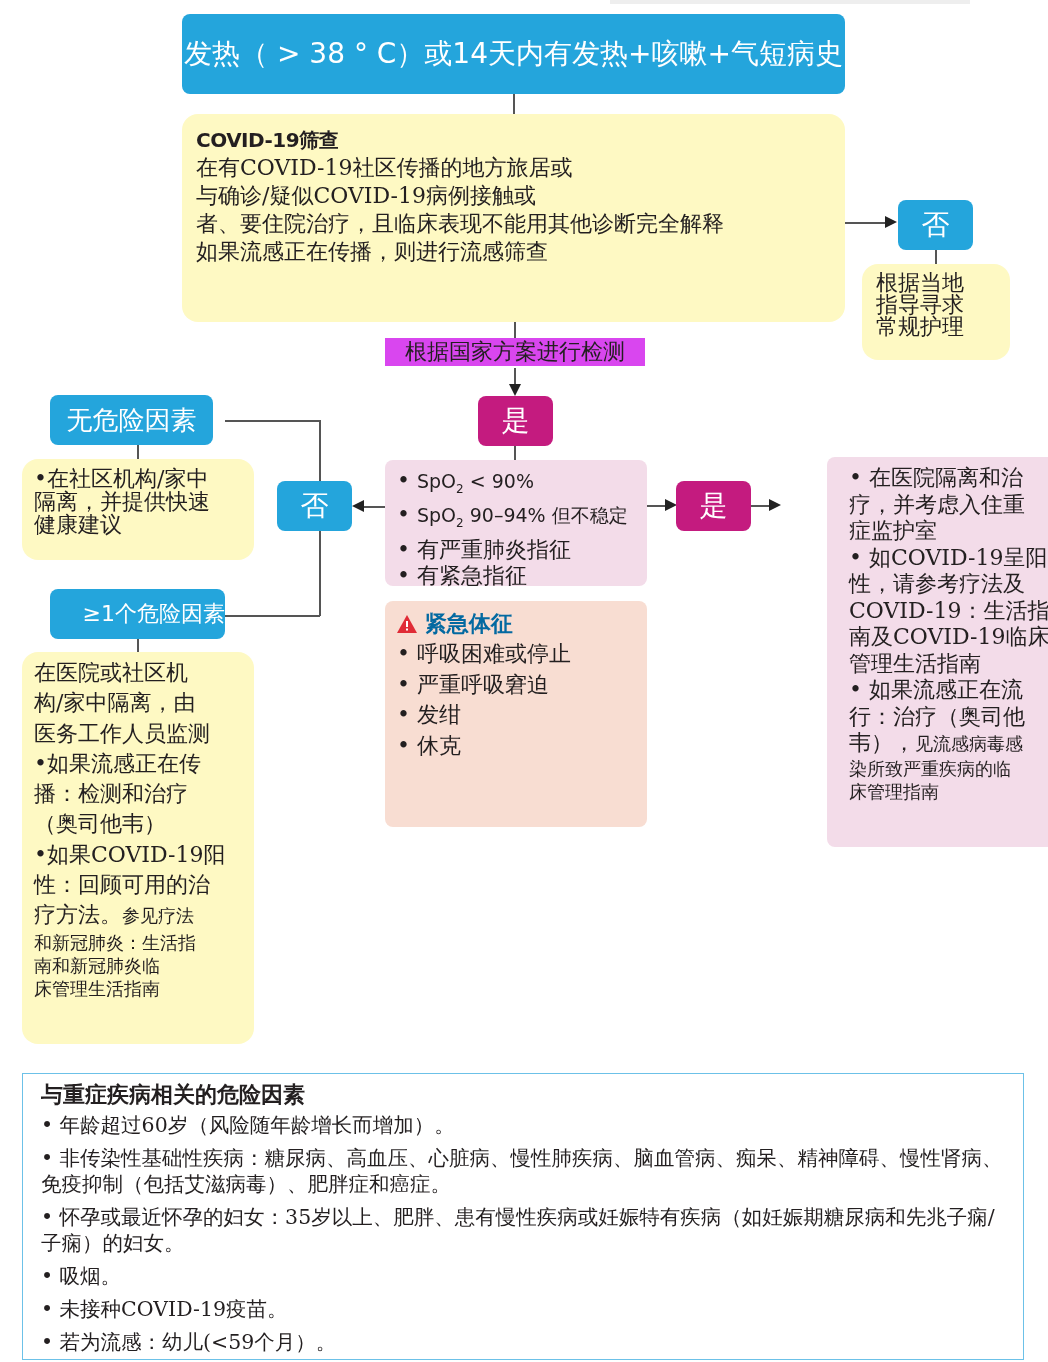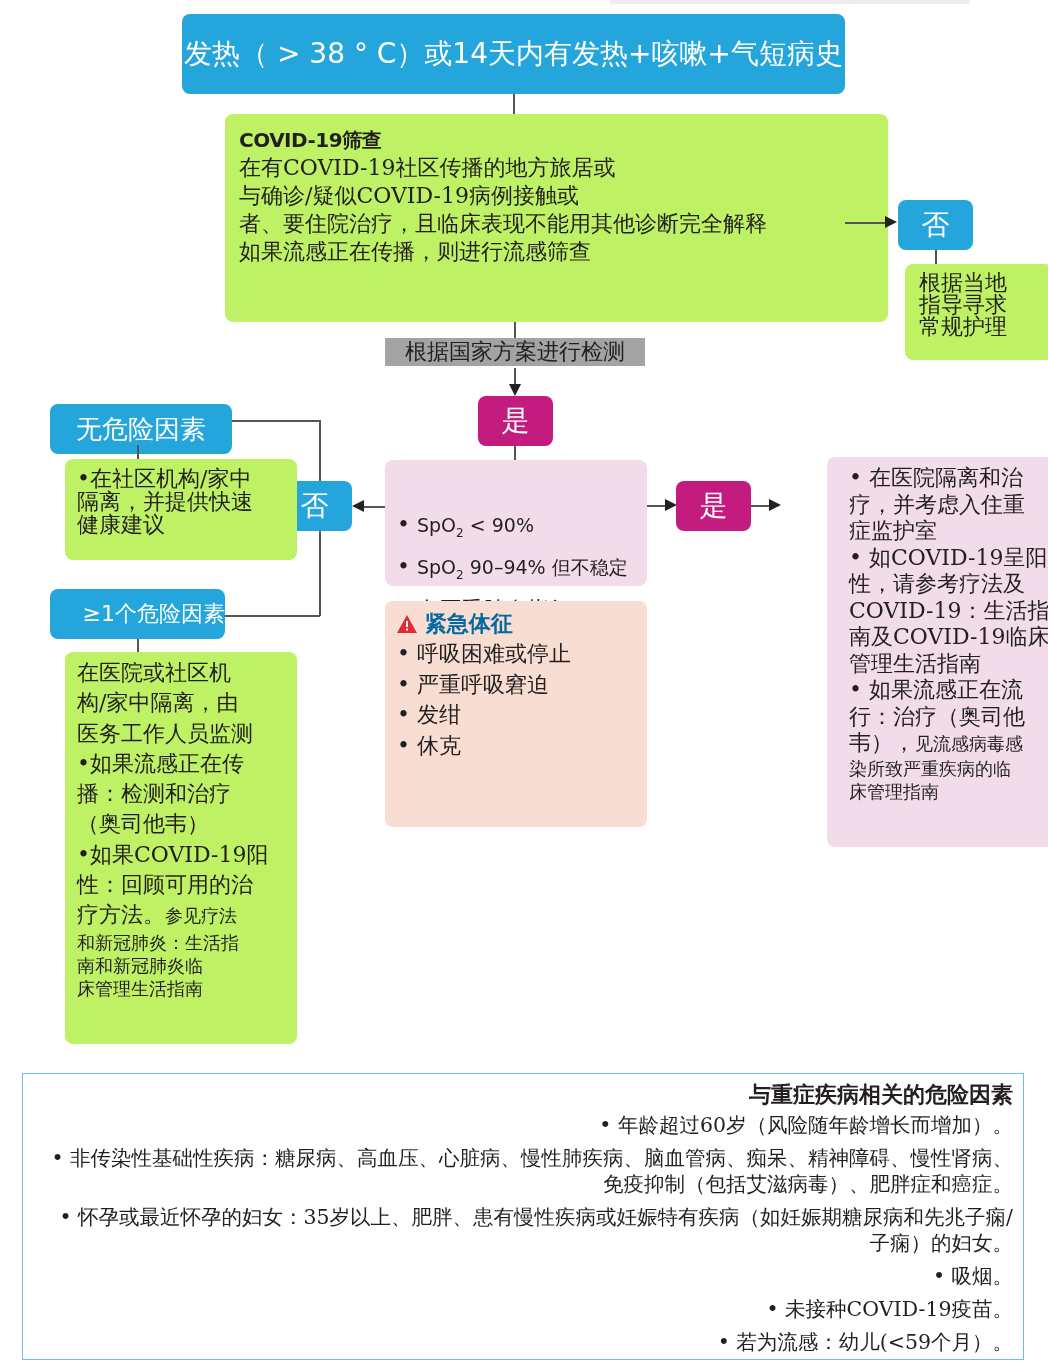--- a/index.html
+++ b/index.html
@@ -5,21 +5,21 @@
   html, body { margin:0; padding:0; background:#ffffff; }
   body { width:1048px; height:1362px; position:relative; overflow:hidden;
          font-family:"DejaVu Serif", "Liberation Serif", serif; color:#231f20; }
   .abs { position:absolute; box-sizing:border-box; }
   .blue-head { background:#24a5dc; color:#fff; border-radius:8px;
                display:flex; align-items:center; justify-content:center;
                font-family:"DejaVu Sans", "Liberation Sans", sans-serif; }
   .mag-head { background:#c41b7f; color:#fff; border-radius:8px;
               display:flex; align-items:center; justify-content:center;
               font-family:"DejaVu Sans", "Liberation Sans", sans-serif; font-size:28px; }
-  .lightblue { background:#bef264; border-radius:8px;margin-left:43px; }
+  .lightblue { background:#fef9c3; border-radius:16px; }
   .lightpink { background:#f3dce9; border-radius:8px; }
   .salmon { background:#f8ddd2; border-radius:8px; }
   .line-v { position:absolute; width:1.5px; background:#555; }
   .line-h { position:absolute; height:1.5px; background:#555; }
   .arrow-r { position:absolute; width:0; height:0; border-top:6px solid transparent;
              border-bottom:6px solid transparent; border-left:12px solid #222; }
   .arrow-l { position:absolute; width:0; height:0; border-top:6px solid transparent;
              border-bottom:6px solid transparent; border-right:12px solid #222; }
   .arrow-d { position:absolute; width:0; height:0; border-left:6px solid transparent;
              border-right:6px solid transparent; border-top:12px solid #222; }
@@ -56,31 +56,31 @@
 <div class="line-v" style="left:935px;top:250px;height:14px;"></div>
 <div class="abs lightblue" style="left:862px;top:264px;width:148px;height:96px;padding:8px 14px;">
   <div style="font-size:22px;line-height:22px;">
     <span class="list-line">根据当地</span>
     <span class="list-line">指导寻求</span>
     <span class="list-line">常规护理</span>
   </div>
 </div>
 
 <div class="line-v" style="left:514px;top:322px;height:16px;"></div>
-<div class="abs txt" style="left:385px;top:338px;width:260px;text-align:center;background:#a3a3a3;">根据国家方案进行检测</div>
+<div class="abs txt" style="left:385px;top:338px;width:260px;text-align:center;background:#d946ef;">根据国家方案进行检测</div>
 <div class="line-v" style="left:514px;top:368px;height:18px;"></div>
 <div class="arrow-d" style="left:509px;top:384px;"></div>
 
 <div class="abs mag-head" style="left:478px;top:396px;width:75px;height:50px;">
   <span>是</span>
 </div>
 <div class="line-v" style="left:514px;top:446px;height:14px;"></div>
 
 <div class="abs lightpink" style="left:385px;top:460px;width:262px;height:126px;padding:8px 12px;">
-  <div style="font-size:22px;line-height:34px;margin-top:40px;">
+  <div style="font-size:22px;line-height:26px;">
     <span class="list-line">
       <span>• </span><span class="sans" style="font-size:19px;">SpO</span><sub class="sans" style="font-size:12px;">2</sub><span class="sans" style="font-size:19px;"> &lt; 90%</span>
     </span>
     <span class="list-line">
       <span>• </span><span class="sans" style="font-size:19px;">SpO</span><sub class="sans" style="font-size:12px;">2</sub><span class="sans" style="font-size:19px;"> 90–94% 但不稳定</span>
     </span>
     <span class="list-line">• <span>有严重肺炎指征</span></span>
     <span class="list-line">• <span>有紧急指征</span></span>
   </div>
 </div>
@@ -134,21 +134,21 @@
     <span class="list-line">• 如果流感正在流</span>
     <span class="list-line">行：治疗（奥司他</span>
     <span class="list-line"><span>韦），</span><span class="small">见流感病毒感</span></span>
   </div>
   <div class="small">
     <span class="list-line">染所致严重疾病的临</span>
     <span class="list-line">床管理指南</span>
   </div>
 </div>
 
-<div class="abs blue-head" style="left:50px;top:404px;width:182px;height:50px;font-size:26px;align-items:center;">
+<div class="abs blue-head" style="left:50px;top:395px;width:163px;height:50px;font-size:26px;align-items:center;">
   <span>无危险因素</span>
 </div>
 <div class="line-v" style="left:137px;top:445px;height:14px;"></div>
 <div class="abs lightblue" style="left:22px;top:459px;width:232px;height:101px;padding:8px 12px;">
   <div style="font-size:22px;line-height:23px;">
     <span class="list-line">•在社区机构/家中</span>
     <span class="list-line">隔离，并提供快速</span>
     <span class="list-line">健康建议</span>
   </div>
 </div>
@@ -169,21 +169,21 @@
     <span class="list-line">性：回顾可用的治</span>
     <span class="list-line"><span>疗方法。</span><span class="small">参见疗法</span></span>
   </div>
   <div class="small">
     <span class="list-line">和新冠肺炎：生活指</span>
     <span class="list-line">南和新冠肺炎临</span>
     <span class="list-line">床管理生活指南</span>
   </div>
 </div>
 
-<div class="abs" style="left:22px;top:1073px;width:1002px;height:287px;border:1.5px solid #6cc1e8;padding:4px 10px 4px 18px;text-align:right;">
+<div class="abs" style="left:22px;top:1073px;width:1002px;height:287px;border:1.5px solid #6cc1e8;padding:4px 10px 4px 18px;">
   <div class="sans" style="font-size:22px;line-height:34px;font-weight:bold;">与重症疾病相关的危险因素</div>
   <div style="font-size:20.5px;line-height:26px;">
     <div style="margin-bottom:7px;">• 年龄超过60岁（风险随年龄增长而增加）。</div>
     <div style="margin-bottom:7px;">• 非传染性基础性疾病：糖尿病、高血压、心脏病、慢性肺疾病、脑血管病、痴呆、精神障碍、慢性肾病、免疫抑制（包括艾滋病毒）、肥胖症和癌症。</div>
     <div style="margin-bottom:7px;">• 怀孕或最近怀孕的妇女：35岁以上、肥胖、患有慢性疾病或妊娠特有疾病（如妊娠期糖尿病和先兆子痫/子痫）的妇女。</div>
     <div style="margin-bottom:7px;">• 吸烟。</div>
     <div style="margin-bottom:7px;">• 未接种COVID-19疫苗。</div>
     <div>• 若为流感：幼儿(&lt;59个月）。</div>
   </div>
 </div>

